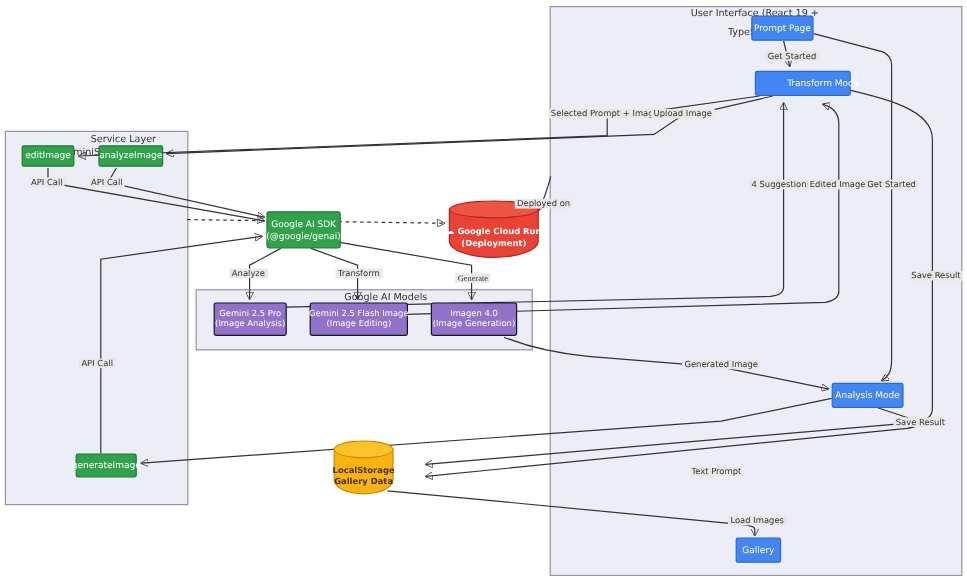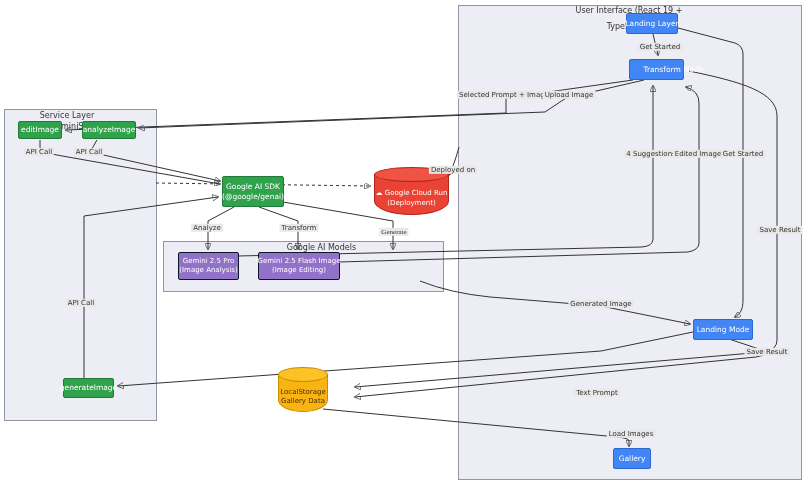--- a/index.html
+++ b/index.html
@@ -33,39 +33,40 @@
   .cyl { position:absolute; z-index:3; }
   .cyl .cyl-top {
     position:absolute; top:0; left:0; right:0; height:15px; border-radius:50%;
     box-sizing:border-box; z-index:2;
   }
   .cyl .cyl-body {
     position:absolute; top:7px; left:0; right:0; bottom:0; box-sizing:border-box;
     display:flex; flex-direction:column; align-items:center; justify-content:center;
     font-size:7px; line-height:1.3; text-align:center; white-space:nowrap; z-index:1;
     padding-top:8px;
+    font-weight:bold;
   }
   .cyl.red .cyl-top  { background:#ef5344; border:1px solid #b32418; }
   .cyl.red .cyl-body { background:#ea4335; border:1px solid #b32418;
     border-radius:0 0 50% 50% / 0 0 14px 14px; color:#fff; }
   .cyl.yellow .cyl-top  { background:#fcc226; border:1px solid #c98b00; }
   .cyl.yellow .cyl-body { background:#f9b411; border:1px solid #c98b00;
     border-radius:0 0 50% 50% / 0 0 12px 12px; color:#4a3000; }
 </style>
 </head>
 <body>
 
 <div id="canvas">
 
   <div class="container" style="left:458px; top:5px; width:342px; height:473px;"></div>
   <div class="ctitle" style="left:458px; width:342px; top:6px;">User Interface (React 19 +</div>
   <div class="ctitle" style="left:458px; width:342px; top:22px;">TypeScript)</div>
 
   <div class="container" style="left:4px; top:109px; width:151px; height:310px;"></div>
-  <div class="ctitle" style="left:4px; width:126px; top:111px;">Service Layer</div>
+  <div class="ctitle" style="left:4px; width:126px; top:111px;text-align:right;">Service Layer</div>
   <div class="ctitle" style="left:4px; width:151px; top:122px;">(geminiService)</div>
 
   <div class="container" style="left:163px; top:241px; width:279px; height:49px;"></div>
   <div class="ctitle" style="left:163px; width:279px; top:243px;padding-left:19px;">Google AI Models</div>
 
   <svg class="edges" width="806" height="483">
     <defs>
       <marker id="arr" viewBox="0 0 10 10" refX="8.5" refY="5" markerWidth="6.5" markerHeight="6.5" orient="auto-start-reverse">
         <path d="M0,0 L10,5 L0,10 z" fill="#333" stroke="none"></path>
       </marker>
@@ -85,27 +86,27 @@
     <path marker-end="url(#arr)" d="M283,202 L393,221 L393,249"></path>
     <path marker-end="url(#arr)" d="M40,140 L40,152 L220,184"></path>
     <path marker-end="url(#arr)" d="M97,140 L90,152 L220,181"></path>
     <path marker-end="url(#arr)" d="M84,378 L84,216 L218,197"></path>
     <path marker-end="url(#arr)" stroke-dasharray="3,3" d="M156,183 L370,186"></path>
     <path marker-end="url(#arr)" d="M459,147 C456,158 453,167 449,175"></path>
     <path marker-end="url(#arr)" d="M323,409 L617,437 Q629,438 629,441 L629,446"></path>
   </svg>
 
   <div class="node blue" style="left:626px; top:13px; width:52px; height:21px;">
-    <span>Landing Layer</span>
+    <span>Prompt Page</span>
   </div>
-  <div class="node blue" style="left:629px; top:59px; width:55px; height:21px;padding-left:34px;">
+  <div class="node blue" style="left:629px; top:59px; width:80px; height:21px;padding-left:34px;">
     <span>Transform Mode</span>
   </div>
   <div class="node blue" style="left:693px; top:319px; width:60px; height:21px;">
-    <span>Landing Mode</span>
+    <span>Analysis Mode</span>
   </div>
   <div class="node blue" style="left:613px; top:448px; width:38px; height:21px;">
     <span>Gallery</span>
   </div>
 
   <div class="node green" style="left:18px; top:121px; width:44px; height:18px;">
     <span>editImage</span>
   </div>
   <div class="node green" style="left:82px; top:121px; width:54px; height:18px;">
     <span>analyzeImage</span>
@@ -118,20 +119,24 @@
     <span>(@google/genai)</span>
   </div>
 
   <div class="node purple" style="left:178px; top:252px; width:61px; height:28px; font-size:7px;">
     <span>Gemini 2.5 Pro</span>
     <span>(Image Analysis)</span>
   </div>
   <div class="node purple" style="left:258px; top:252px; width:82px; height:28px; font-size:7px;align-items:center;">
     <span>Gemini 2.5 Flash Image</span>
     <span>(Image Editing)</span>
+  </div>
+  <div class="node purple" style="left:359px; top:252px; width:72px; height:28px; font-size:7px;">
+    <span>Imagen 4.0</span>
+    <span>(Image Generation)</span>
   </div>
 
   <div class="cyl red" style="left:374px; top:167px; width:75px; height:48px;">
     <div class="cyl-body">
       <span><span>☁</span> <span>Google Cloud Run</span></span>
       <span>(Deployment)</span>
     </div>
     <div class="cyl-top"></div>
   </div>
 

